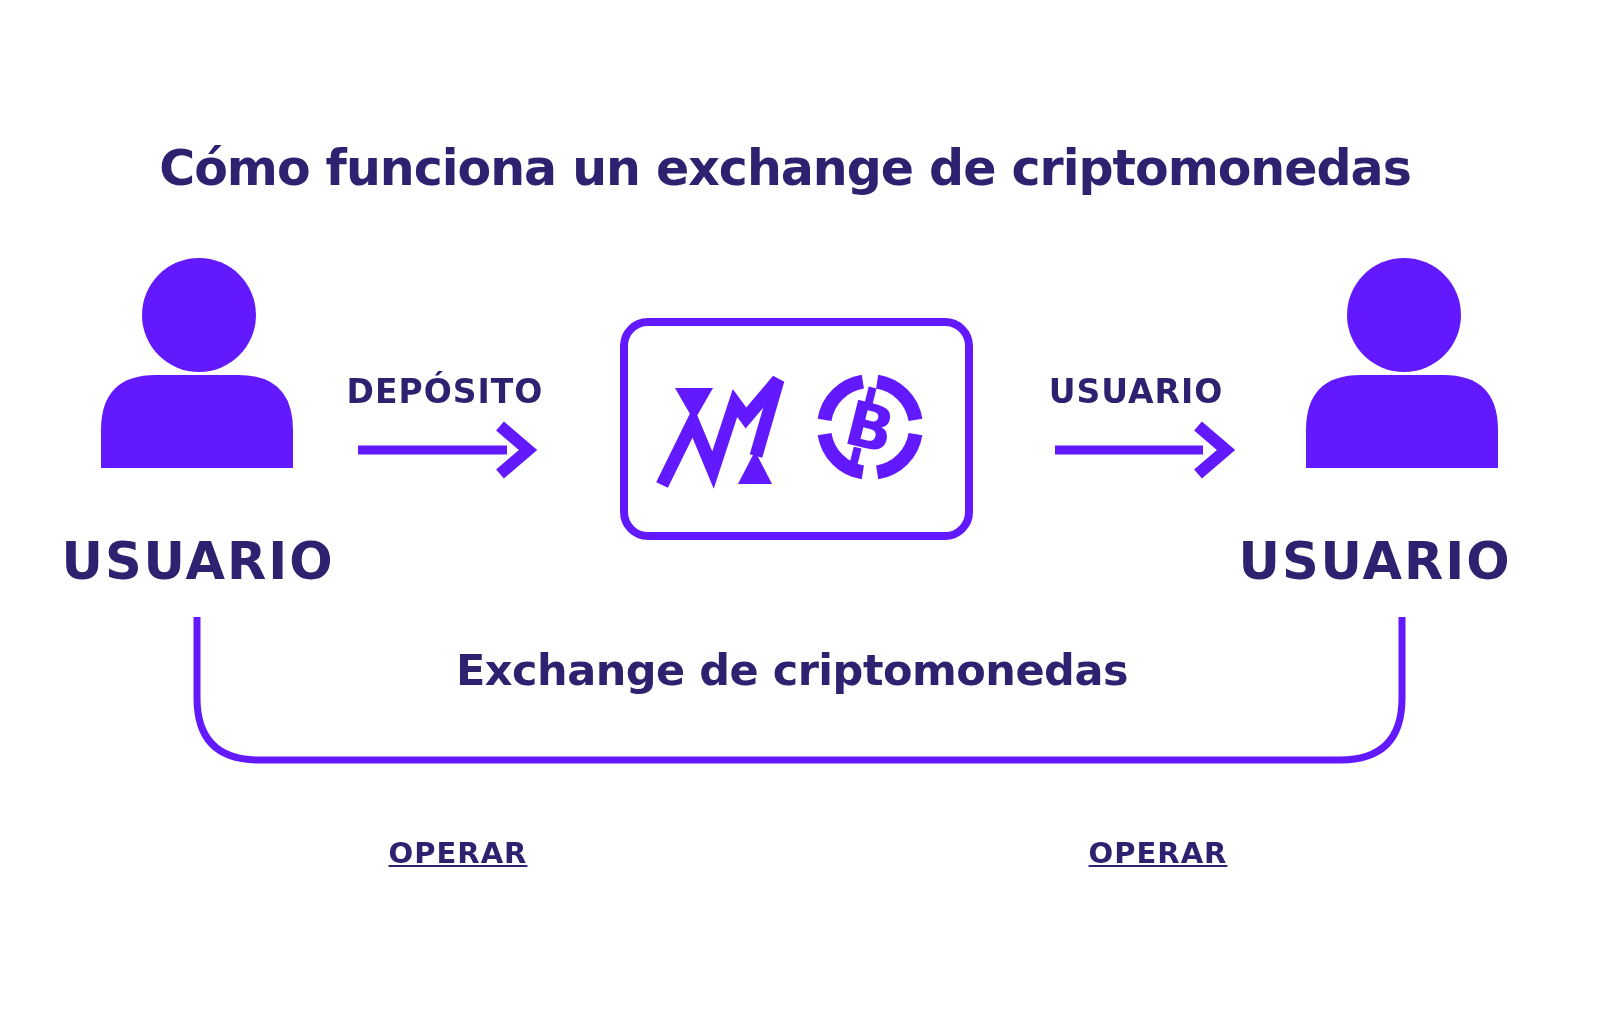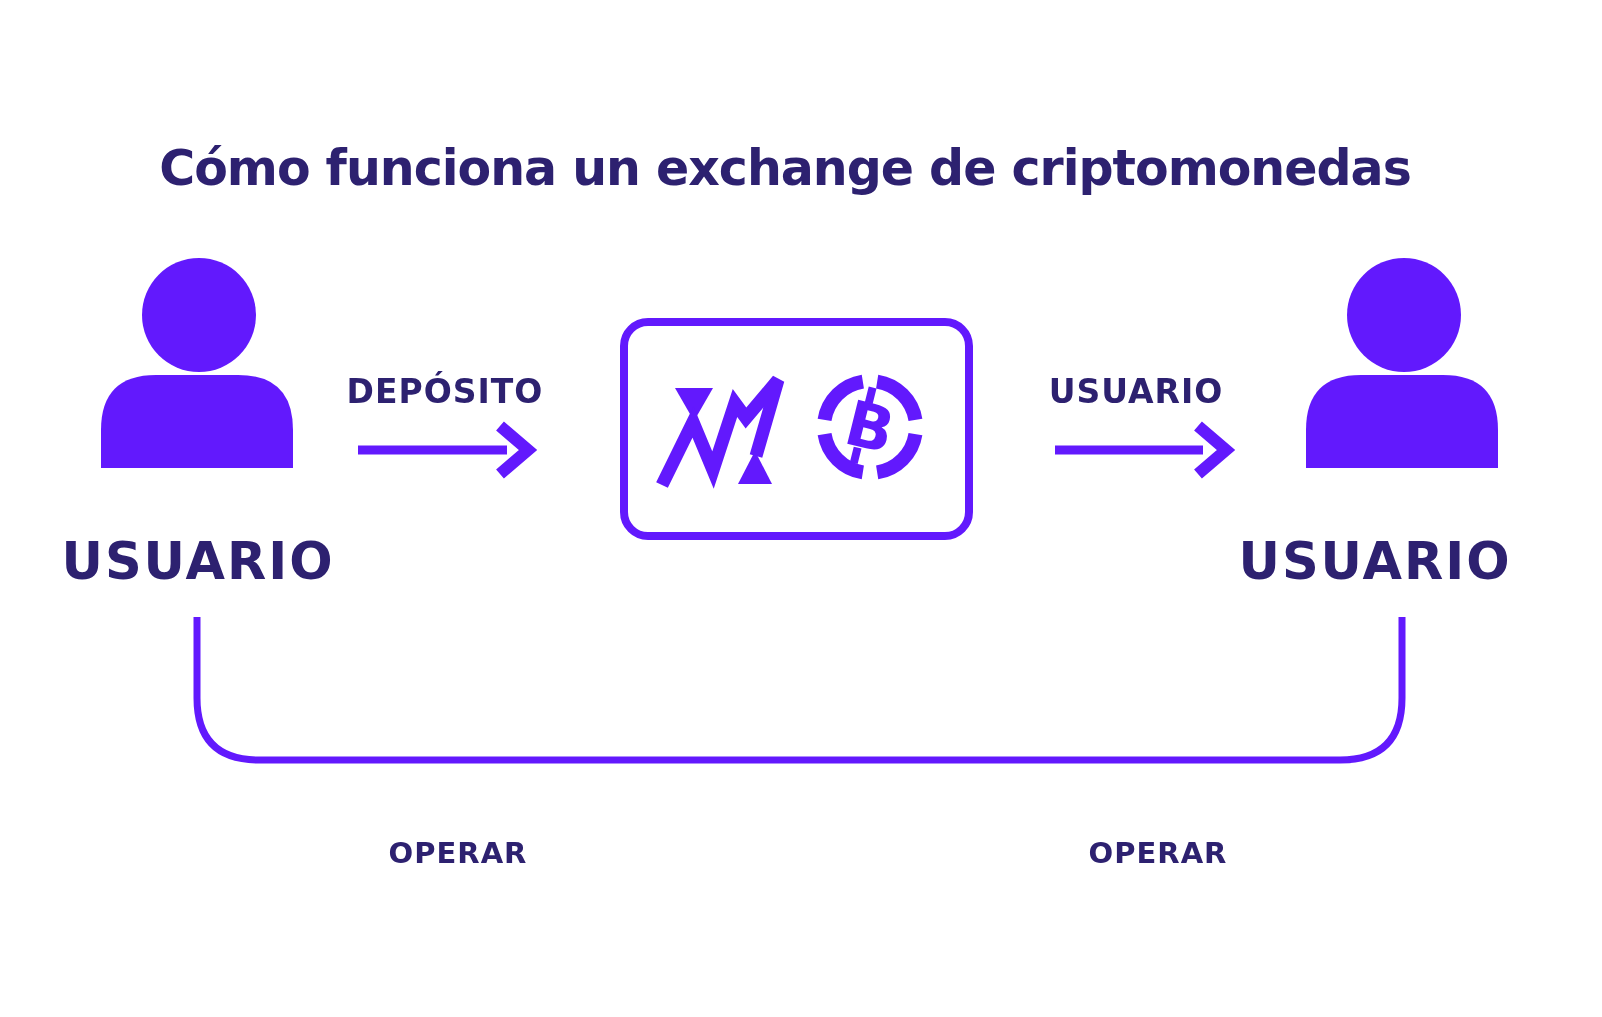--- a/index.html
+++ b/index.html
@@ -53,20 +53,21 @@
     letter-spacing:-0.5px;
     color:var(--indigo);
   }
   .operate-label{
     position:absolute;
     transform:translateX(-50%);
     white-space:nowrap;
     font-size:29px;font-weight:700;
     letter-spacing:1px;
     color:var(--indigo);
+    text-decoration:underline;
   }
   .abs{position:absolute;}
   .exchange-box{
     position:absolute;
     left:620px;top:318px;
     width:353px;height:222px;
     border:8px solid var(--purple);
     border-radius:28px;
   }
   .fill-purple{fill:var(--purple);}
@@ -119,17 +120,18 @@
 
   <svg class="abs" style="left:1306px;top:258px;" width="192" height="210" viewBox="0 0 192 210" aria-hidden="true">
     <circle class="fill-purple" cx="98" cy="57" r="57"></circle>
     <path class="fill-purple" d="M 0 210 L 0 172 Q 0 117 55 117 L 137 117 Q 192 117 192 172 L 192 210 Z"></path>
   </svg>
   <div class="user-label" style="left:1375px;top:532px;">USUARIO</div>
 
   <svg class="abs" style="left:190px;top:610px;" width="1220" height="160" viewBox="0 0 1220 160" aria-hidden="true">
     <path class="stroke-purple" d="M 7 7 L 7 88 Q 7 150 69 150 L 1150 150 Q 1212 150 1212 88 L 1212 7" stroke-width="7"></path>
   </svg>
+  <div class="exchange-label">Exchange de criptomonedas</div>
 
   <div class="operate-label" style="left:458px;top:836px;">OPERAR</div>
   <div class="operate-label" style="left:1158px;top:836px;">OPERAR</div>
 
 </div>
 
 </body></html>

